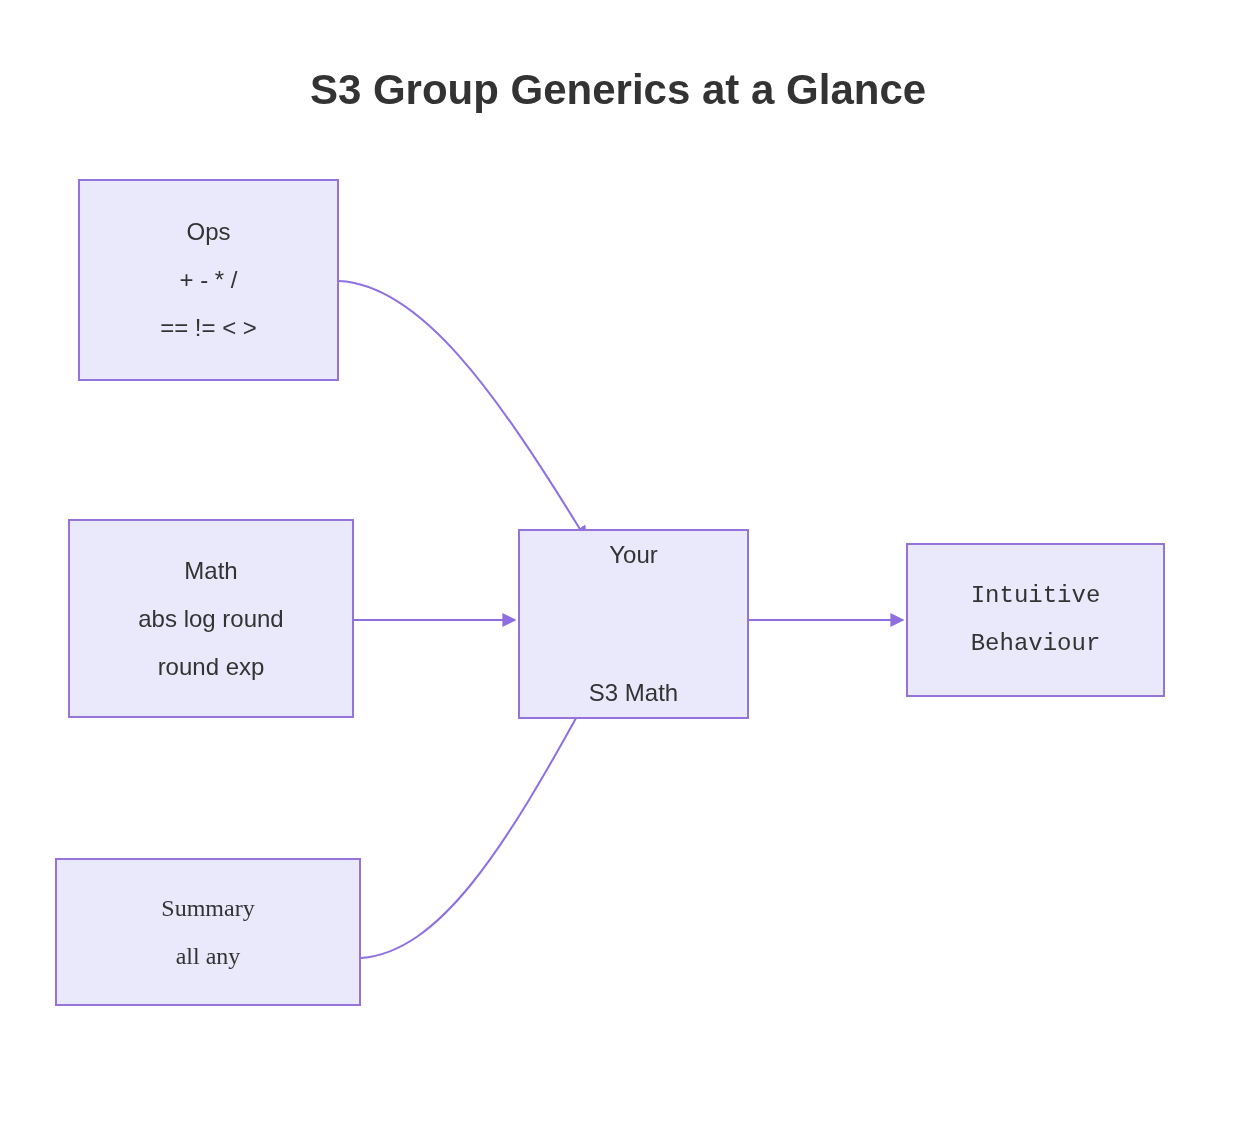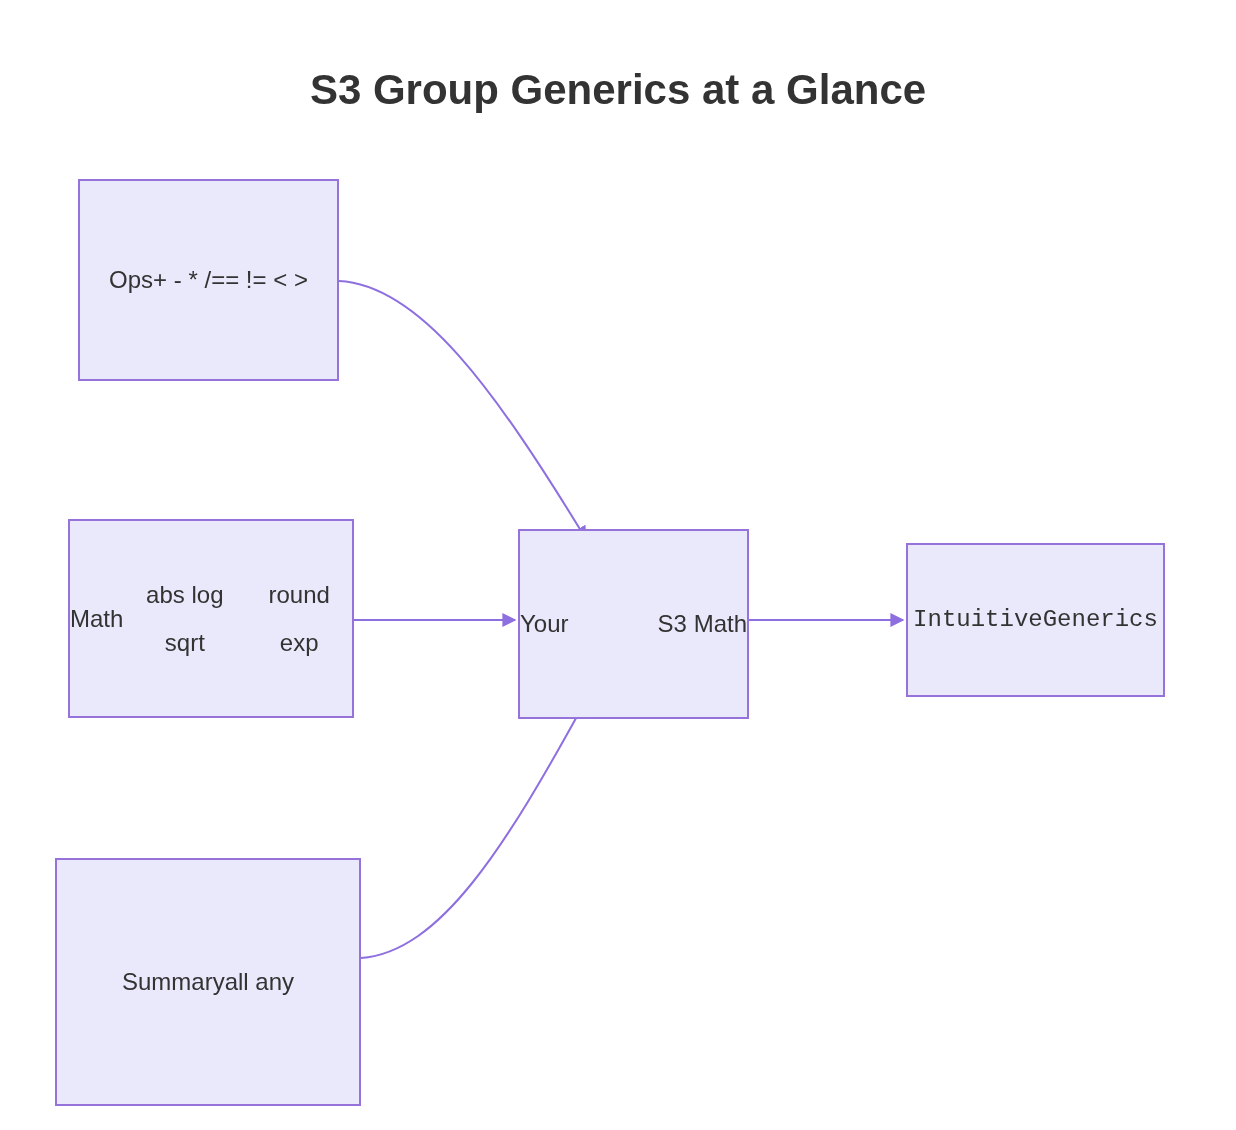--- a/index.html
+++ b/index.html
@@ -46,31 +46,31 @@
     stroke: var(--edge);
     stroke-width: 2;
     fill: none;
   }
   .arrowhead { fill: var(--edge); }
   .node {
     position: absolute;
     background: var(--node-fill);
     border: 2px solid var(--node-border);
     display: flex;
-    flex-direction: row;
+    flex-direction: column;
     align-items: center;
     justify-content: center;
     text-align: center;
     font-size: 24px;
     line-height: 48px;
     color: var(--text);
   }
   .node-ops       { left: 78px;  top: 179px; width: 261px; height: 202px; }
   .node-math      { left: 56px;  top: 519px; width: 286px; height: 199px; margin-left: 12px; }
-  .node-summary   { left: 55px;  top: 858px; width: 306px; height: 248px; }
+  .node-summary   { left: 55px;  top: 858px; width: 306px; height: 148px; font-family: Liberation Serif, serif; }
   .node-s3class   { left: 518px; top: 529px; width: 231px; height: 190px; justify-content: space-between; }
   .node-behaviour { left: 906px; top: 543px; width: 259px; height: 154px; font-family: Liberation Mono, monospace; }
 </style>
 </head>
 <body>
 
 <div class="canvas">
 
   <h1 class="diagram-title">S3 Group Generics at a Glance</h1>
 
@@ -87,32 +87,32 @@
   </svg>
 
   <div class="node node-ops">
     <span>Ops</span>
     <span>+ - * /</span>
     <span>== != &lt; &gt;</span>
   </div>
 
   <div class="node node-math">
     <span>Math</span>
-    <span>abs log sqrt</span>
+    <span>abs log round</span>
     <span>round exp</span>
   </div>
 
   <div class="node node-summary">
     <span>Summary</span>
     <span>all any</span>
   </div>
 
   <div class="node node-s3class">
     <span>Your</span>
     <span>S3 Math</span>
   </div>
 
   <div class="node node-behaviour">
     <span>Intuitive</span>
-    <span>Generics</span>
+    <span>Behaviour</span>
   </div>
 
 </div>
 
 </body></html>

